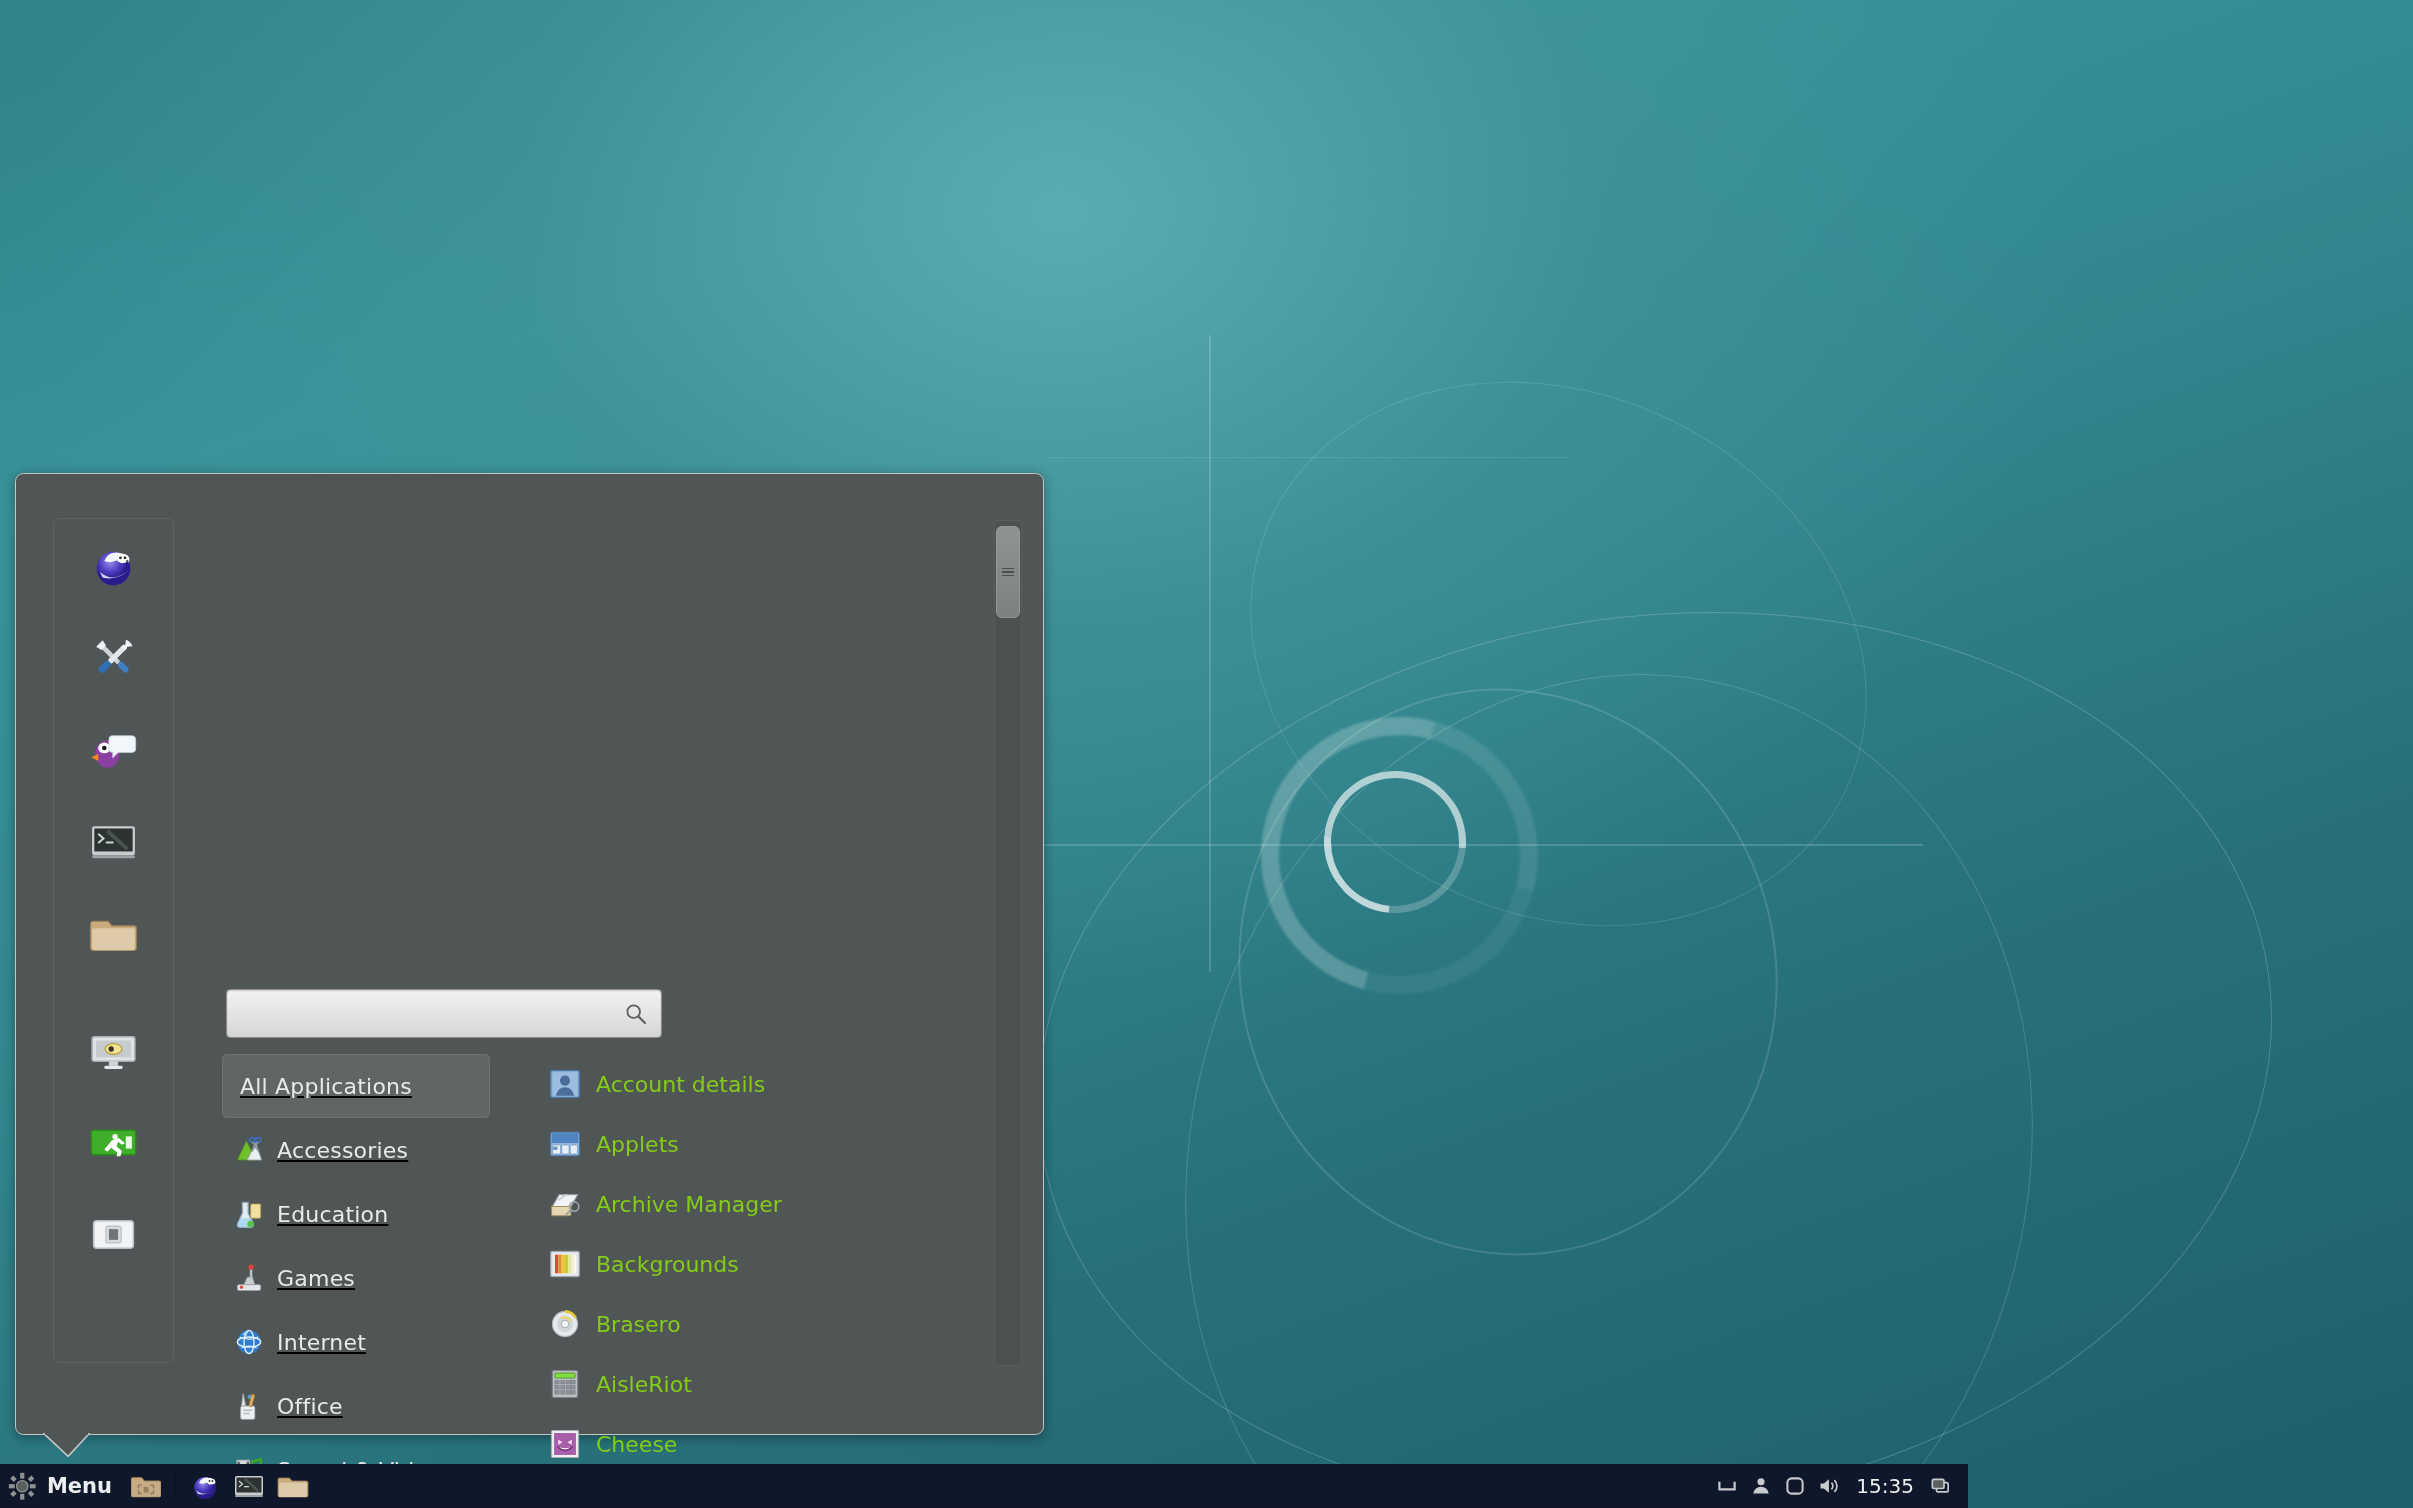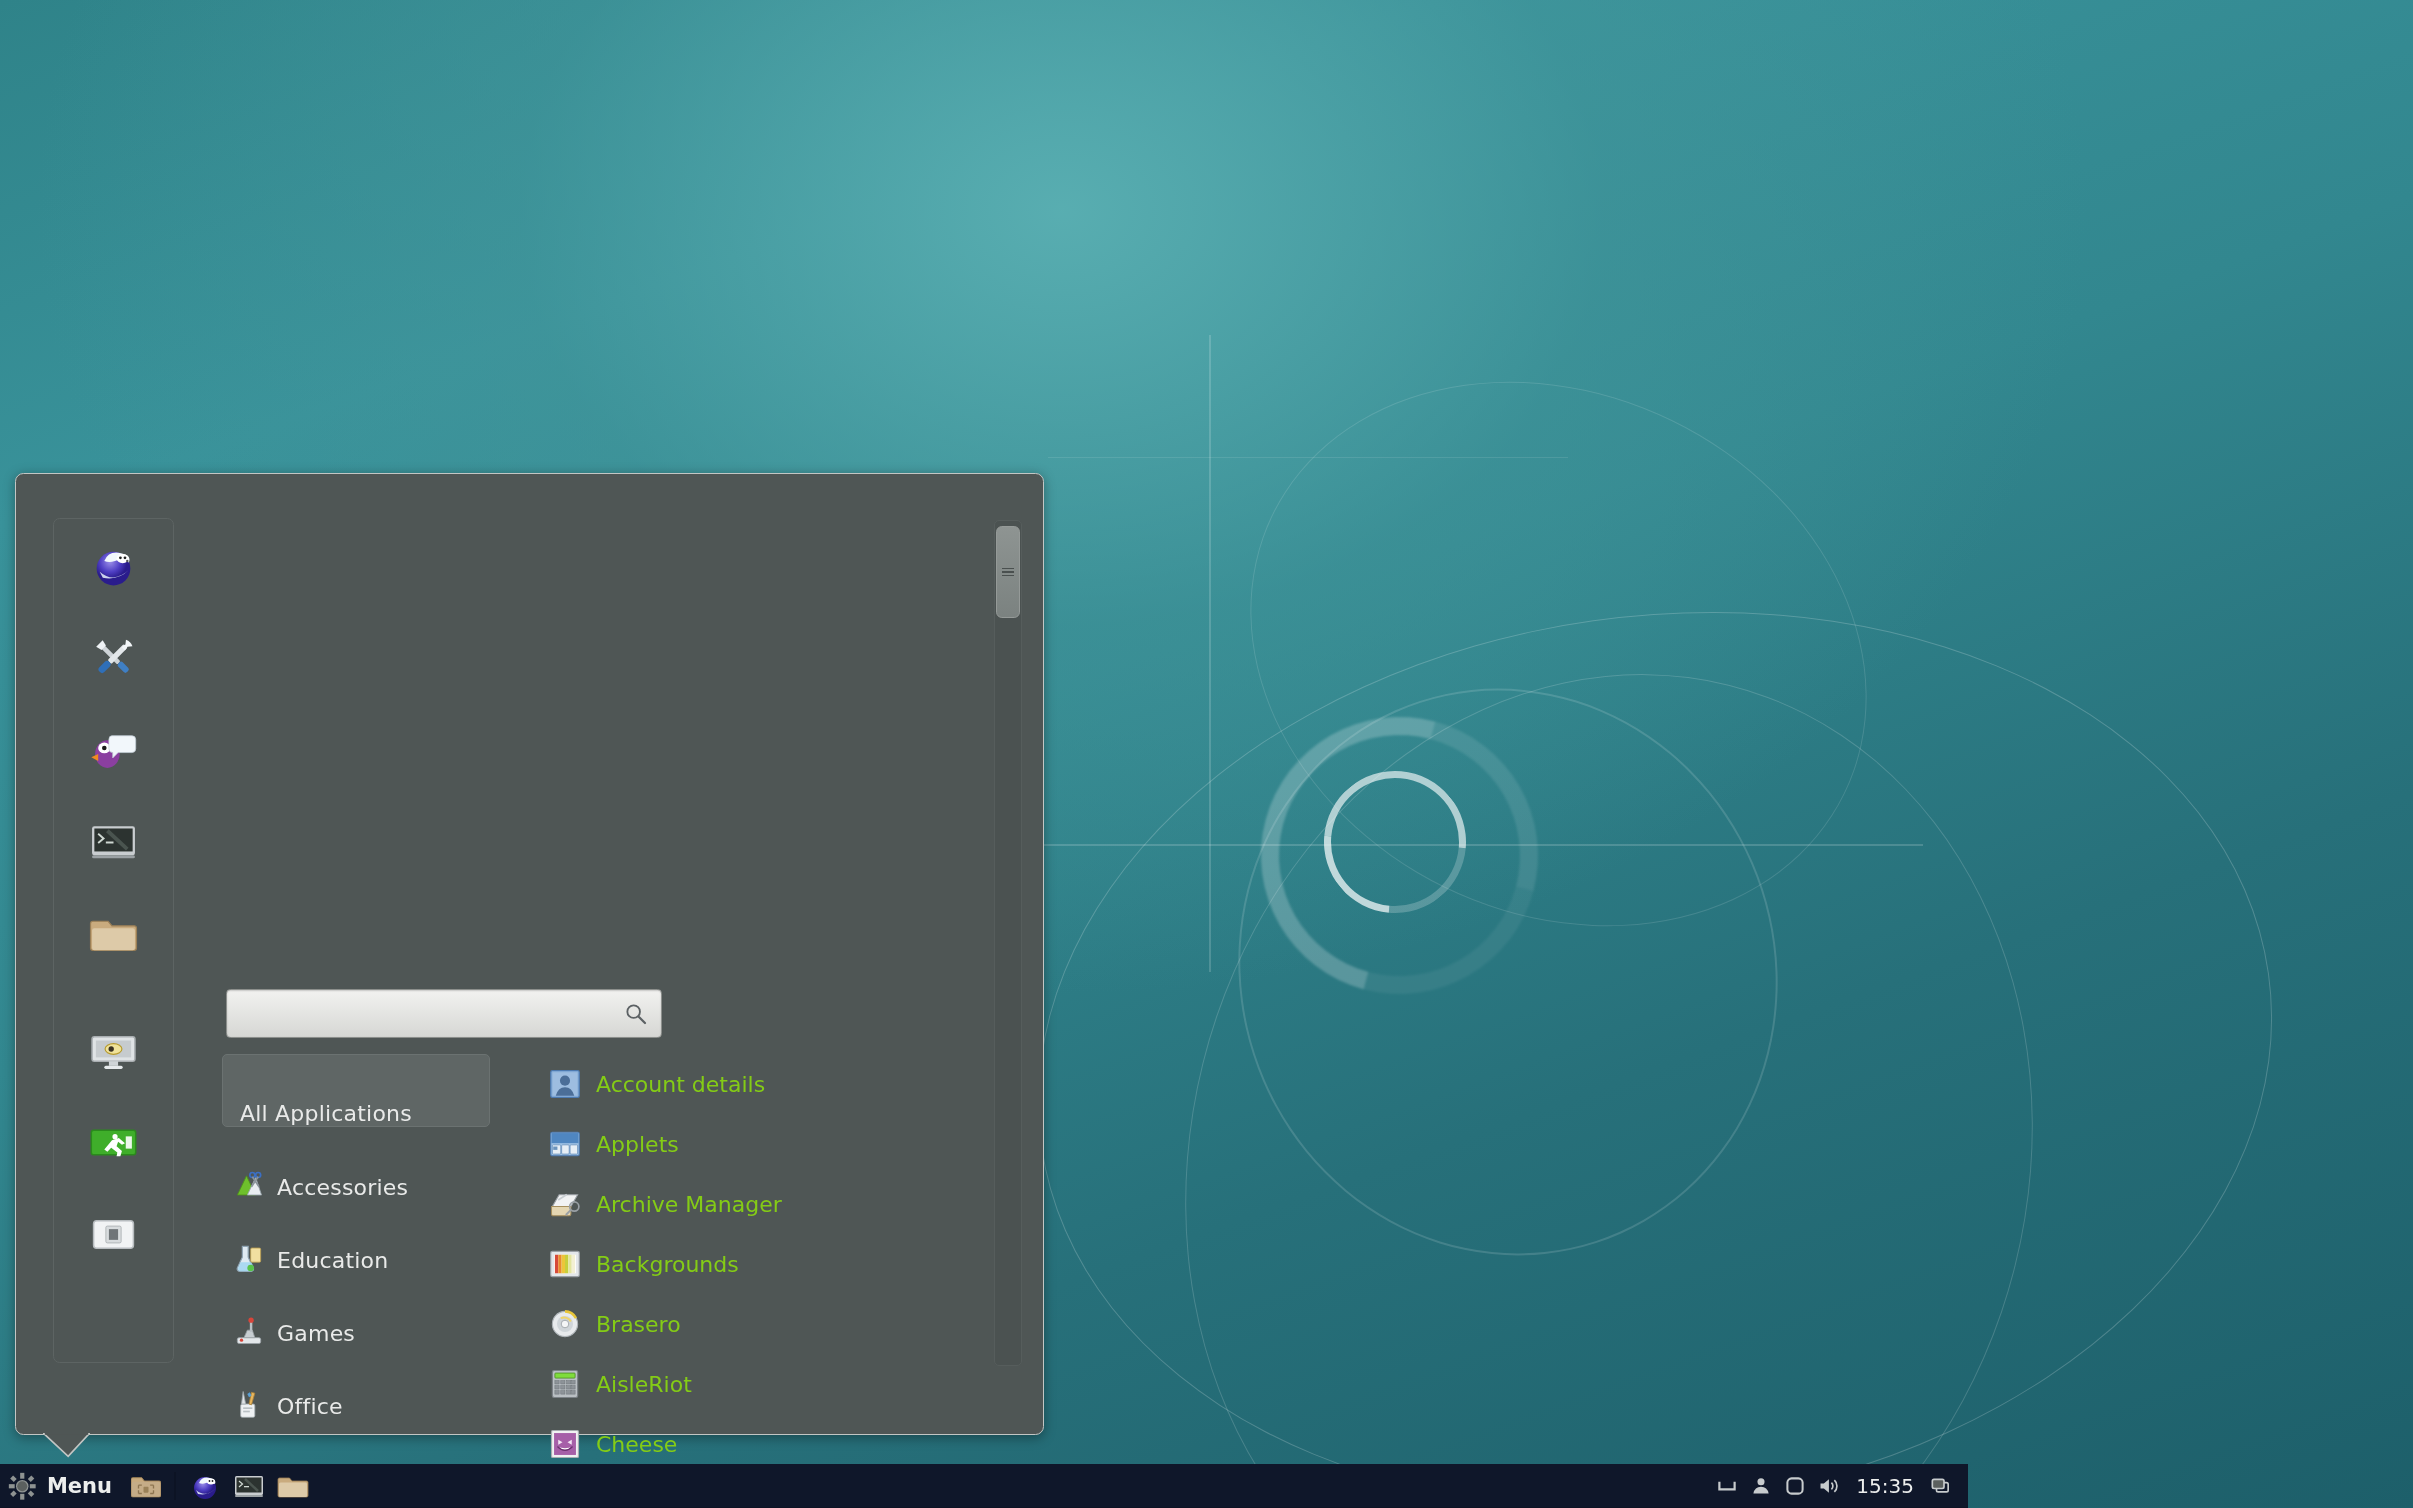--- a/index.html
+++ b/index.html
@@ -107,24 +107,25 @@
     display:flex; align-items:center; justify-content:center;
   }
   .fav-item.gap-top { margin-top:25px; }
   .fav-icon { width:49px; height:49px; display:block; }
 
   
   #categories {
     position:absolute; left:206px; top:580px; width:268px;
   }
   .cat-item {
-    display:flex; align-items:flex-end;
-    height:73px; padding-left:11.7px;
+    display:flex; align-items:center;
+    height:64px; padding-left:11.7px;
     border-radius:5px;
     gap:13.4px;
+    text-decoration:underline;
   }
   .cat-item.selected {
     background:#5f6665;
     border:0.8px solid #6b7271;
     padding-left:17px;
   }
   .cat-icon { width:30px; height:30px; flex:0 0 30px; }
   .cat-label {
     color:#e9eae9; font-size:22px; letter-spacing:0.2px;
     white-space:nowrap;
@@ -352,20 +353,31 @@
         <rect x="4" y="26" width="28" height="7" rx="2" fill="#e3e7ea" stroke="#9aa1a6"></rect>
         <path d="M12 26 l4 -9 h6 l3 9z" fill="#c8ced2" stroke="#9aa1a6"></path>
         <rect x="19" y="6" width="3" height="13" fill="#b9bfc4"></rect>
         <circle cx="20.5" cy="5" r="3.2" fill="#d8453a"></circle>
         <circle cx="9" cy="29" r="2" fill="#d8453a"></circle>
       </svg>
       <span class="cat-label">Games</span>
     </div>
 
 
+    <div class="cat-item">
+      <svg class="cat-icon" viewBox="0 0 36 36">
+        <circle cx="18" cy="18" r="14" fill="#2f7fd0"></circle>
+        <ellipse cx="18" cy="18" rx="14" ry="6" fill="none" stroke="#e8f2fb" stroke-width="1.6"></ellipse>
+        <ellipse cx="18" cy="18" rx="6" ry="14" fill="none" stroke="#e8f2fb" stroke-width="1.6"></ellipse>
+        <path d="M7 12 q11 5 22 0" fill="none" stroke="#d9ecfa" stroke-width="1.4"></path>
+        <path d="M9 25 q9 -4 18 0" fill="none" stroke="#d9ecfa" stroke-width="1.4"></path>
+        <path d="M10 9 a14 14 0 0 1 10 -5 a10 9 0 0 0 -5 7z" fill="#bfe0f7" opacity=".8"></path>
+      </svg>
+      <span class="cat-label">Internet</span>
+    </div>
 
     <div class="cat-item">
       <svg class="cat-icon" viewBox="0 0 36 36">
         <rect x="8" y="18" width="17" height="16" rx="2" fill="#eef1f3" stroke="#9fa7ac"></rect>
         <path d="M11 3 l3 15 h-5z" fill="#dfe3e6" stroke="#9fa7ac"></path>
         <path d="M21 4 l4 1 l-4 14 l-3 -1z" fill="#e8b55c" stroke="#a8813a"></path>
         <path d="M16 6 l3 -2 l2 4 l-3 2z" fill="#5a9fd4"></path>
         <rect x="11" y="22" width="11" height="2" fill="#b9c0c4"></rect>
         <rect x="11" y="26" width="8" height="2" fill="#b9c0c4"></rect>
       </svg>

